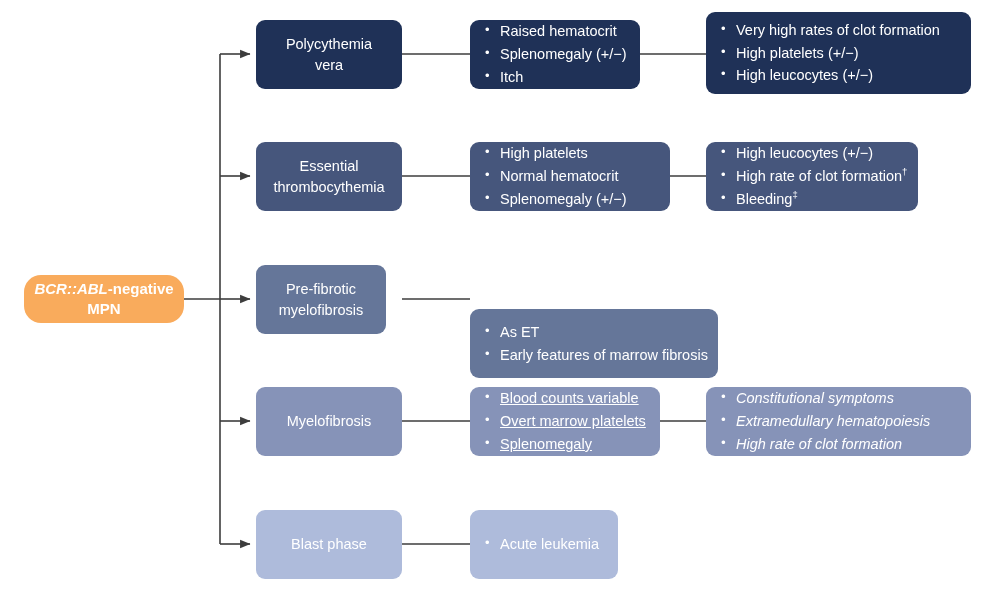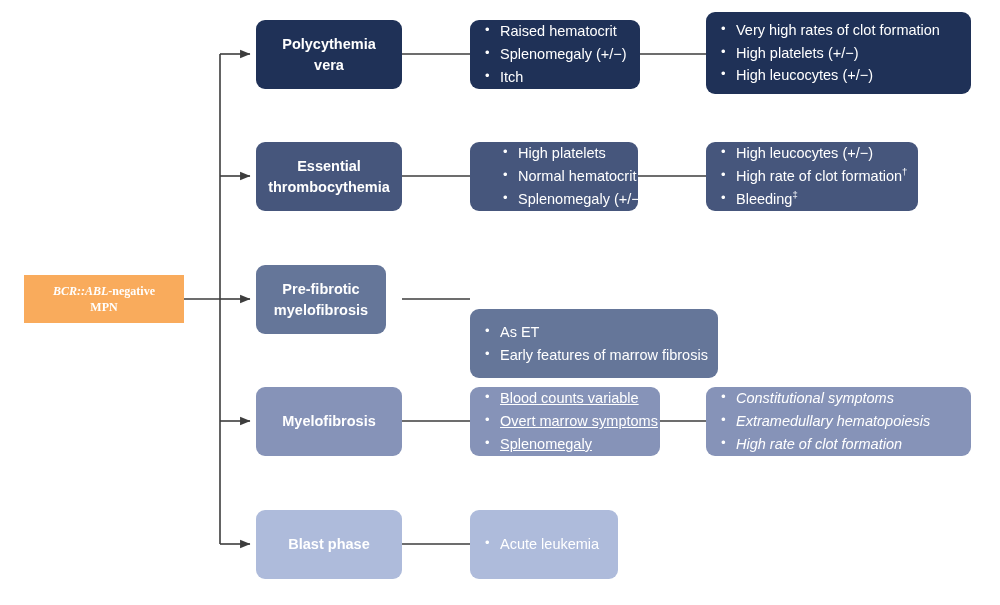--- a/index.html
+++ b/index.html
@@ -34,34 +34,33 @@
     color: #ffffff;
     display: flex;
     flex-direction: column;
     justify-content: center;
   }
   .node.center {
     align-items: center;
     text-align: center;
   }
   .root {
-    font-size: 12px;
+    font-size: 15px;
     line-height: 1.35;
     font-weight: bold;
-    border-radius: 0;
-    font-family: Liberation Serif, serif;
+    border-radius: 17px;
   }
   .root .gene {
     font-style: italic;
     font-weight: bold;
   }
   .stage-label {
     font-size: 14.5px;
     line-height: 1.4;
-    font-weight: bold;
+    font-weight: normal;
   }
   ul.bullets {
     margin: 0;
     padding: 0 16px 0 30px;
     list-style: none;
   }
   ul.bullets li {
     position: relative;
     font-size: 14.5px;
     line-height: 1.58;
@@ -137,21 +136,21 @@
       <li>Very high rates of clot formation</li>
       <li>High platelets (+/−)</li>
       <li>High leucocytes (+/−)</li>
     </ul>
   </div>
 
   <div class="node center stage-label" style="left: 256px; top: 142px; width: 146px; height: 69px; background: rgb(70, 86, 124);">
     <div>Essential</div>
     <div>thrombocythemia</div>
   </div>
-  <div class="node" style="left: 470px; top: 142px; width: 168px; height: 69px; background: rgb(70, 86, 124); padding-left: 18px;">
+  <div class="node" style="left: 470px; top: 142px; width: 200px; height: 69px; background: rgb(70, 86, 124);">
     <ul class="bullets">
       <li>High platelets</li>
       <li>Normal hematocrit</li>
       <li>Splenomegaly (+/−)</li>
     </ul>
   </div>
   <div class="node" style="left: 706px; top: 142px; width: 212px; height: 69px; background: rgb(70, 86, 124);">
     <ul class="bullets">
       <li>High leucocytes (+/−)</li>
       <li>High rate of clot formation<sup>†</sup></li>
@@ -169,21 +168,21 @@
       <li>Early features of marrow fibrosis</li>
     </ul>
   </div>
 
   <div class="node center stage-label" style="left: 256px; top: 387px; width: 146px; height: 69px; background: rgb(134, 147, 184);">
     <div>Myelofibrosis</div>
   </div>
   <div class="node" style="left: 470px; top: 387px; width: 190px; height: 69px; background: rgb(134, 147, 184); text-decoration: underline;">
     <ul class="bullets">
       <li>Blood counts variable</li>
-      <li>Overt marrow symptoms</li>
+      <li>Overt marrow platelets</li>
       <li>Splenomegaly</li>
     </ul>
   </div>
   <div class="node" style="left: 706px; top: 387px; width: 265px; height: 69px; background: rgb(134, 147, 184); font-style: italic;">
     <ul class="bullets">
       <li>Constitutional symptoms</li>
       <li>Extramedullary hematopoiesis</li>
       <li>High rate of clot formation</li>
     </ul>
   </div>

